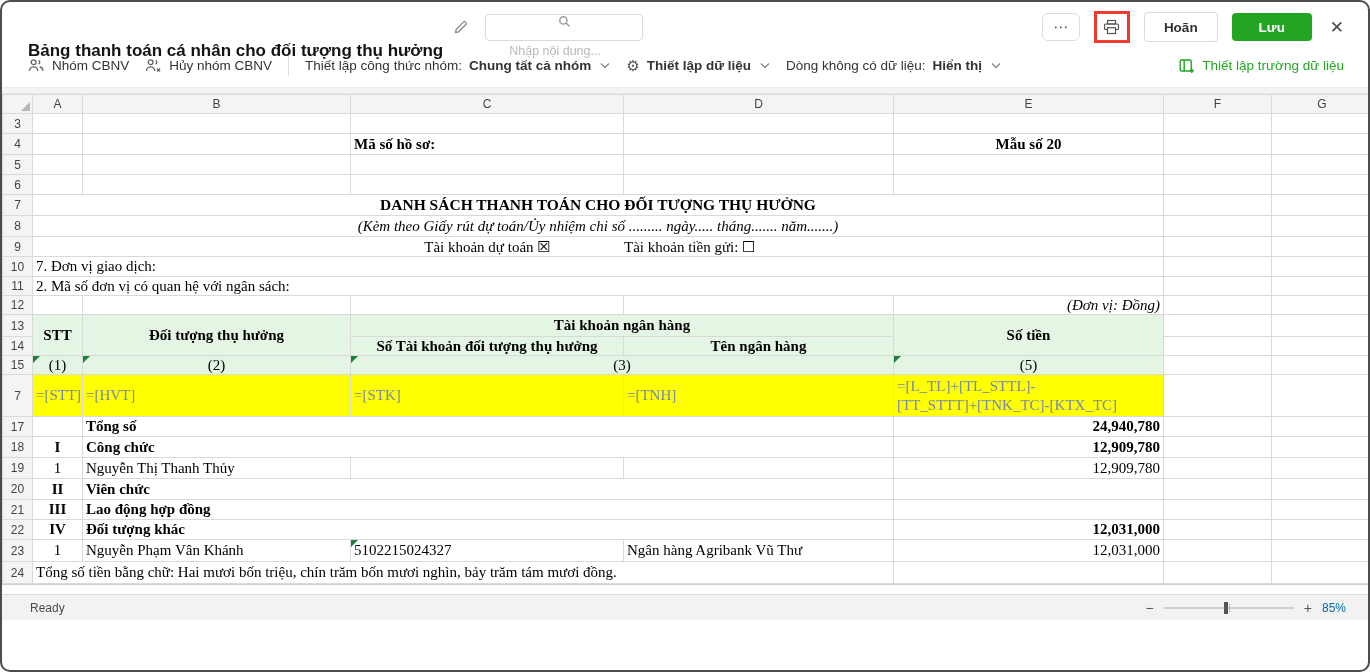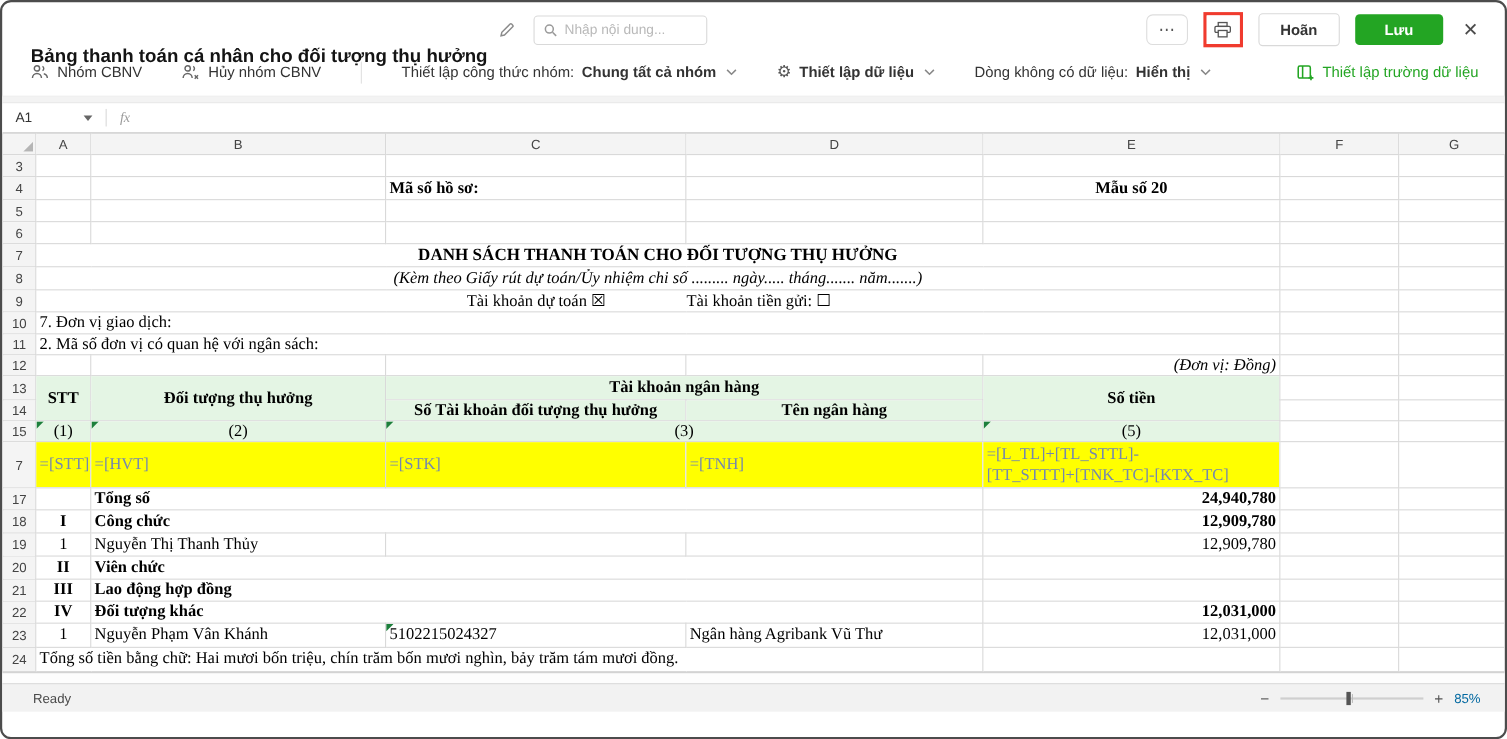--- a/index.html
+++ b/index.html
@@ -7,21 +7,21 @@
   .window {
     width:1370px; height:672px; background:#fff; position:relative;
     border:2px solid #4c4c4c; border-radius:10px; overflow:hidden;
   }
   
   .titlebar { height:42px; display:flex; align-items:center; padding:8px 20px 0 26px; }
   .doc-title { font-size:17px; font-weight:bold; color:#141414; white-space:nowrap;margin-top:48px; }
   .edit-icon { margin-left:10px; color:#8a8a8a; display:flex; }
   .searchbox {
     margin-left:16px; width:158px; height:27px; border:1px solid #d9d9d9; border-radius:4px;
-    display:flex; align-items:center; padding:0 8px; gap:6px; background:#fff;
+    display:flex; align-items:center; padding:0 8px; gap:16px; background:#fff;flex-direction:column;
   }
   .searchbox input { border:none; outline:none; width:110px; font-size:12.5px; color:#444; }
   .searchbox input::placeholder { color:#b9b9b9; }
   .tb-spacer { flex:1; }
   .tb-right { display:flex; align-items:center; gap:14px; }
   .btn-more {
     width:38px; height:28px; border:1px solid #ddd; border-radius:6px; background:#fff;
     color:#555; font-size:15px; display:flex; align-items:center; justify-content:center; cursor:pointer;
   }
   .print-hl { border:3px solid #f03b2e; background:#fff; display:flex; }
@@ -33,21 +33,21 @@
   .btn-luu {
     min-width:80px; height:28px; border:none; border-radius:4px; background:#23a523;
     font-size:13.5px; color:#fff; font-weight:bold; cursor:pointer; padding:0 20px;
   }
   .btn-close { background:none; border:none; color:#4c4c4c; font-size:17px; cursor:pointer; line-height:1; padding:2px 4px; }
   
   .tabsbar { height:26px; display:flex; align-items:flex-end; gap:26px; padding:0 0 0 27px; font-size:13px; color:#3d3d3d; }
   .tab { padding-bottom:5px; border-bottom:3px solid transparent; cursor:pointer; }
   .tab.active { font-weight:bold; border-bottom-color:#23a523; }
   
-  .toolbar { height:44px; display:flex; align-items:center; padding:0 24px 0 26px; gap:36px; font-size:13.5px; color:#333; border-bottom:1px solid #ececec; }
+  .toolbar { height:44px; display:flex; align-items:center; padding:0 24px 0 26px; gap:16px; font-size:13.5px; color:#333; border-bottom:1px solid #ececec; }
   .tool { display:flex; align-items:center; gap:7px; cursor:pointer; white-space:nowrap; }
   .tool .bold { font-weight:bold; }
   .tdivider { width:1px; height:20px; background:#e0e0e0; }
   .chev { display:flex; margin-left:2px; }
   .green-link { margin-left:auto; color:#23a523; display:flex; align-items:center; gap:7px; cursor:pointer; font-size:13.5px; white-space:nowrap; }
   .gear-glyph { font-size:15px; color:#555; line-height:1; }
   
   .gapstrip { height:6px; background:#f3f3f3; border-bottom:1px solid #e6e6e6; }
   .fbar { height:27px; display:flex; align-items:center; border-bottom:1px solid #d7d7d7; background:#fff; }
   .cellref { width:92px; padding:0 10px 0 12px; display:flex; align-items:center; justify-content:space-between; font-size:12.5px; color:#333; cursor:pointer; }
@@ -190,28 +190,20 @@
             <line x1="12.8" y1="10.6" x2="12.8" y2="15" stroke="#23a523" stroke-width="1.5"></line>
             <line x1="10.6" y1="12.8" x2="15" y2="12.8" stroke="#23a523" stroke-width="1.5"></line>
           </svg>
       </span>
       <span>Thiết lập trường dữ liệu</span>
     </span>
   </div>
 
   <div class="gapstrip"></div>
 
-  <div class="fbar">
-    <div class="cellref">
-      <span>A1</span>
-      <span class="caret-down"></span>
-    </div>
-    <div class="fdivider"></div>
-    <span class="fx">fx</span>
-  </div>
 
   <table class="sheet">
     <colgroup>
       <col style="width:30px">
         <col style="width:50px">
         <col style="width:268px">
         <col style="width:273px">
       <col style="width:270px">
         <col style="width:270px">
         <col style="width:108px">

